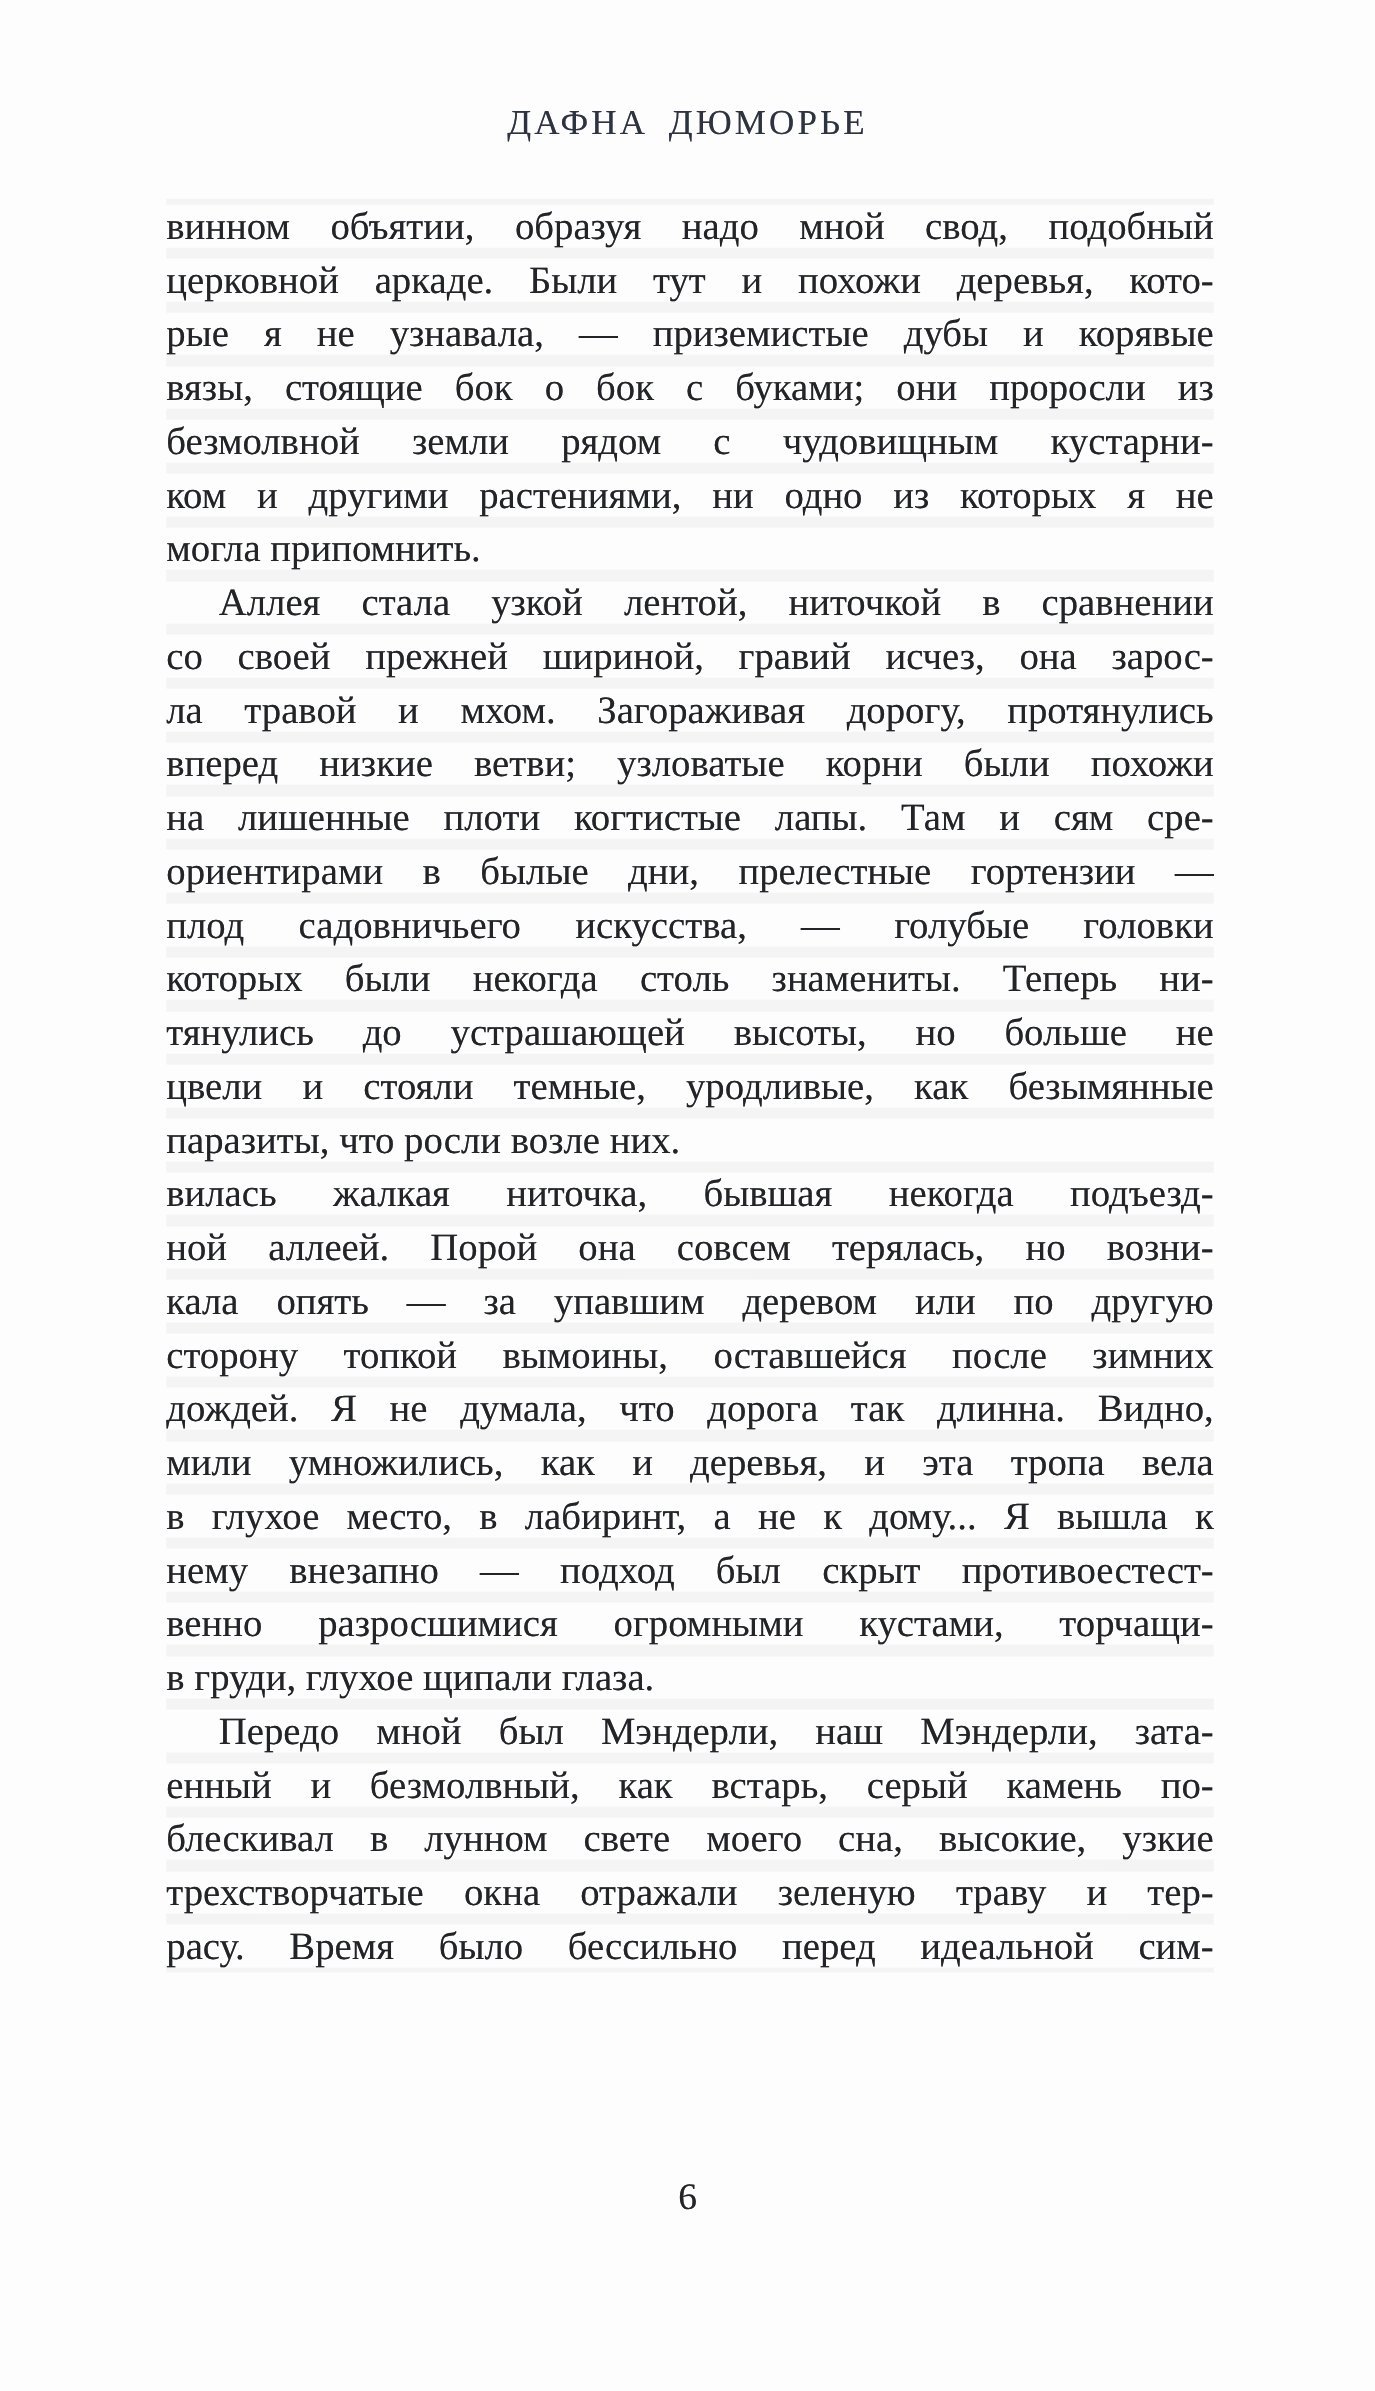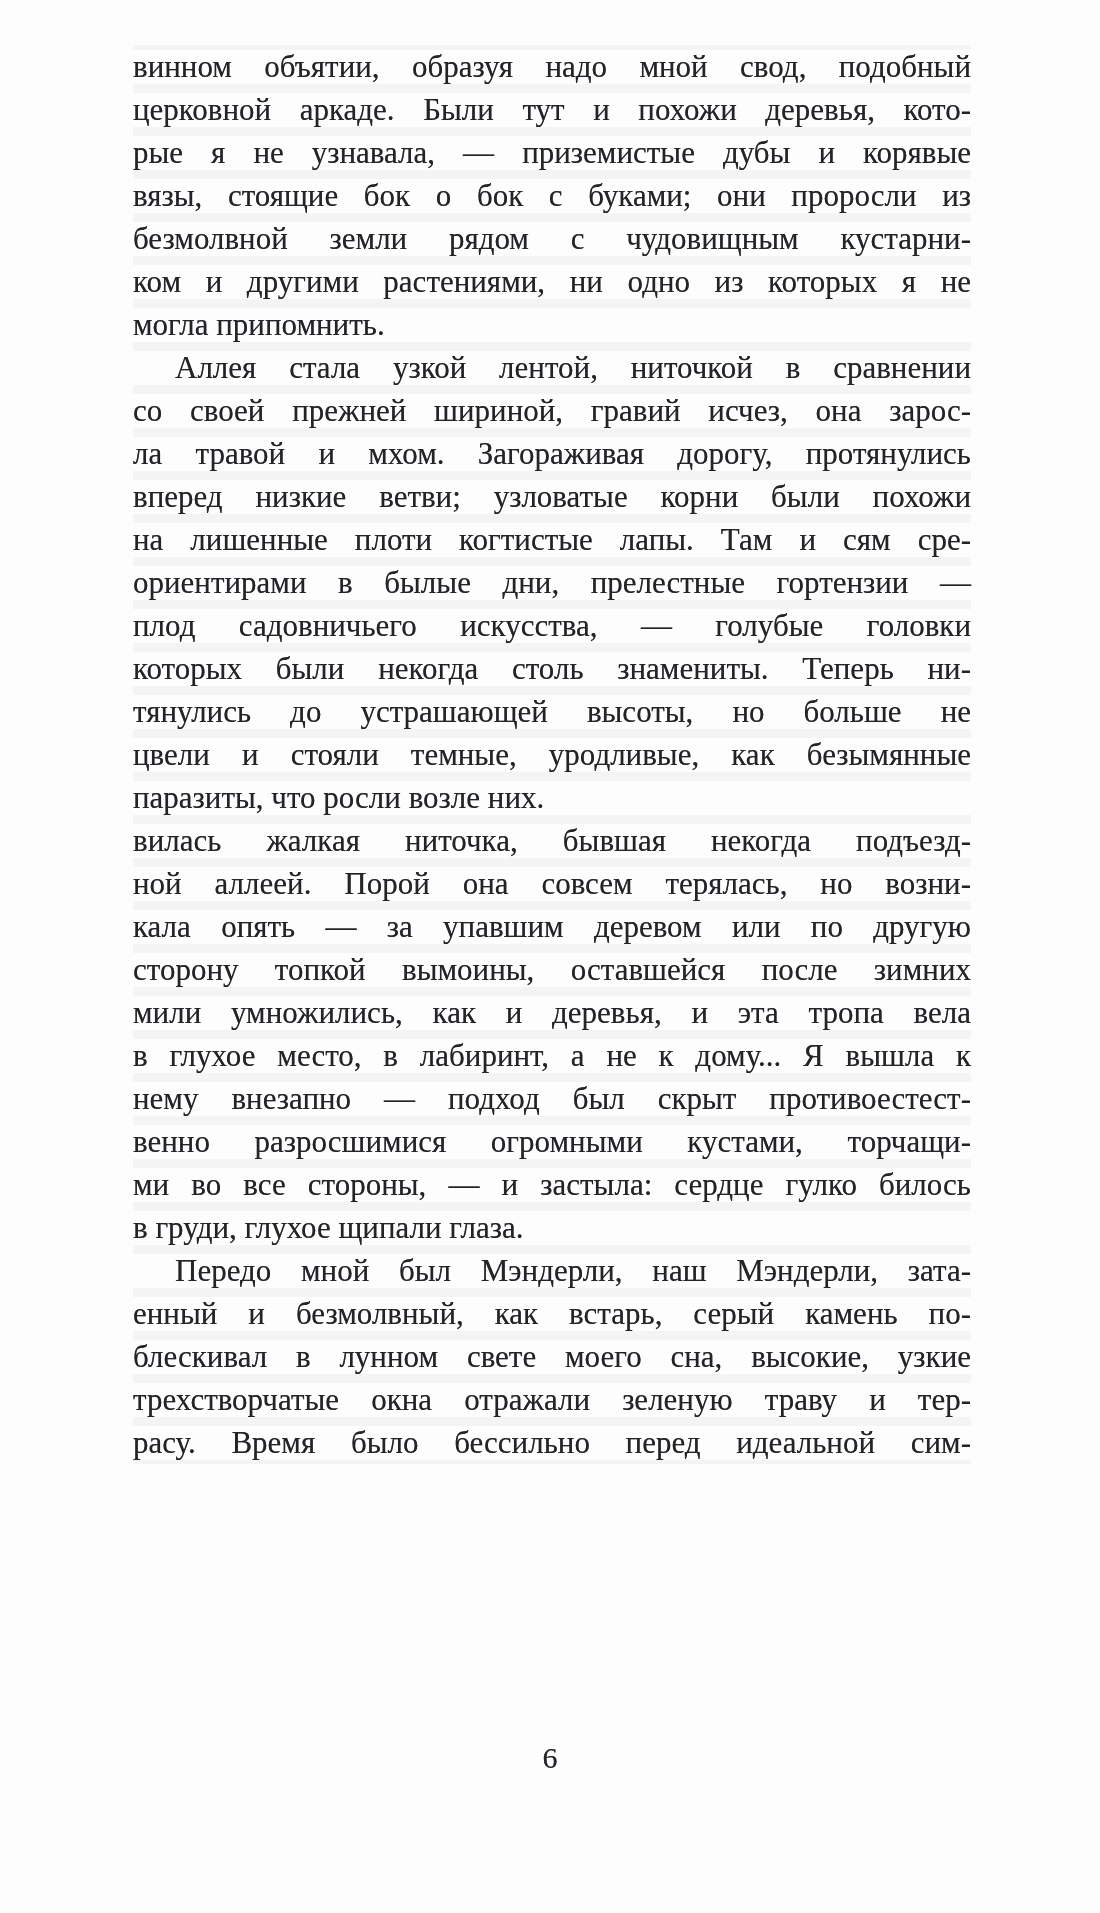--- a/index.html
+++ b/index.html
@@ -63,20 +63,21 @@
     line-height: 36px;
     color: #232428;
     text-shadow: 0 0 0.4px rgba(30,32,40,0.6);
   }
 </style>
 </head>
 <body>
 
 <div class="page">
 
+  <div class="running-header">ДАФНА ДЮМОРЬЕ</div>
 
   <div class="body-text">
 
     <div class="paragraph">
       <div class="line">винном объятии, образуя надо мной свод, подобный</div>
       <div class="line">церковной аркаде. Были тут и похожи деревья, кото-</div>
       <div class="line">рые я не узнавала, — приземистые дубы и корявые</div>
       <div class="line">вязы, стоящие бок о бок с буками; они проросли из</div>
       <div class="line">безмолвной земли рядом с чудовищным кустарни-</div>
       <div class="line">ком и другими растениями, ни одно из которых я не</div>
@@ -95,25 +96,25 @@
       <div class="line">тянулись до устрашающей высоты, но больше не</div>
       <div class="line">цвели и стояли темные, уродливые, как безымянные</div>
       <div class="line end">паразиты, что росли возле них.</div>
     </div>
 
     <div class="paragraph">
       <div class="line">вилась жалкая ниточка, бывшая некогда подъезд-</div>
       <div class="line">ной аллеей. Порой она совсем терялась, но возни-</div>
       <div class="line">кала опять — за упавшим деревом или по другую</div>
       <div class="line">сторону топкой вымоины, оставшейся после зимних</div>
+      <div class="line">дождей. Я не думала, что дорога так длинна. Видно,</div>
       <div class="line">мили умножились, как и деревья, и эта тропа вела</div>
       <div class="line">в глухое место, в лабиринт, а не к дому... Я вышла к</div>
       <div class="line">нему внезапно — подход был скрыт противоестест-</div>
       <div class="line">венно разросшимися огромными кустами, торчащи-</div>
-      <div class="line">ми во все стороны, — и застыла: сердце гулко билось</div>
       <div class="line end">в груди, глухое щипали глаза.</div>
     </div>
 
     <div class="paragraph">
       <div class="line indent">Передо мной был Мэндерли, наш Мэндерли, зата-</div>
       <div class="line">енный и безмолвный, как встарь, серый камень по-</div>
       <div class="line">блескивал в лунном свете моего сна, высокие, узкие</div>
       <div class="line">трехстворчатые окна отражали зеленую траву и тер-</div>
       <div class="line">расу. Время было бессильно перед идеальной сим-</div>
     </div>

